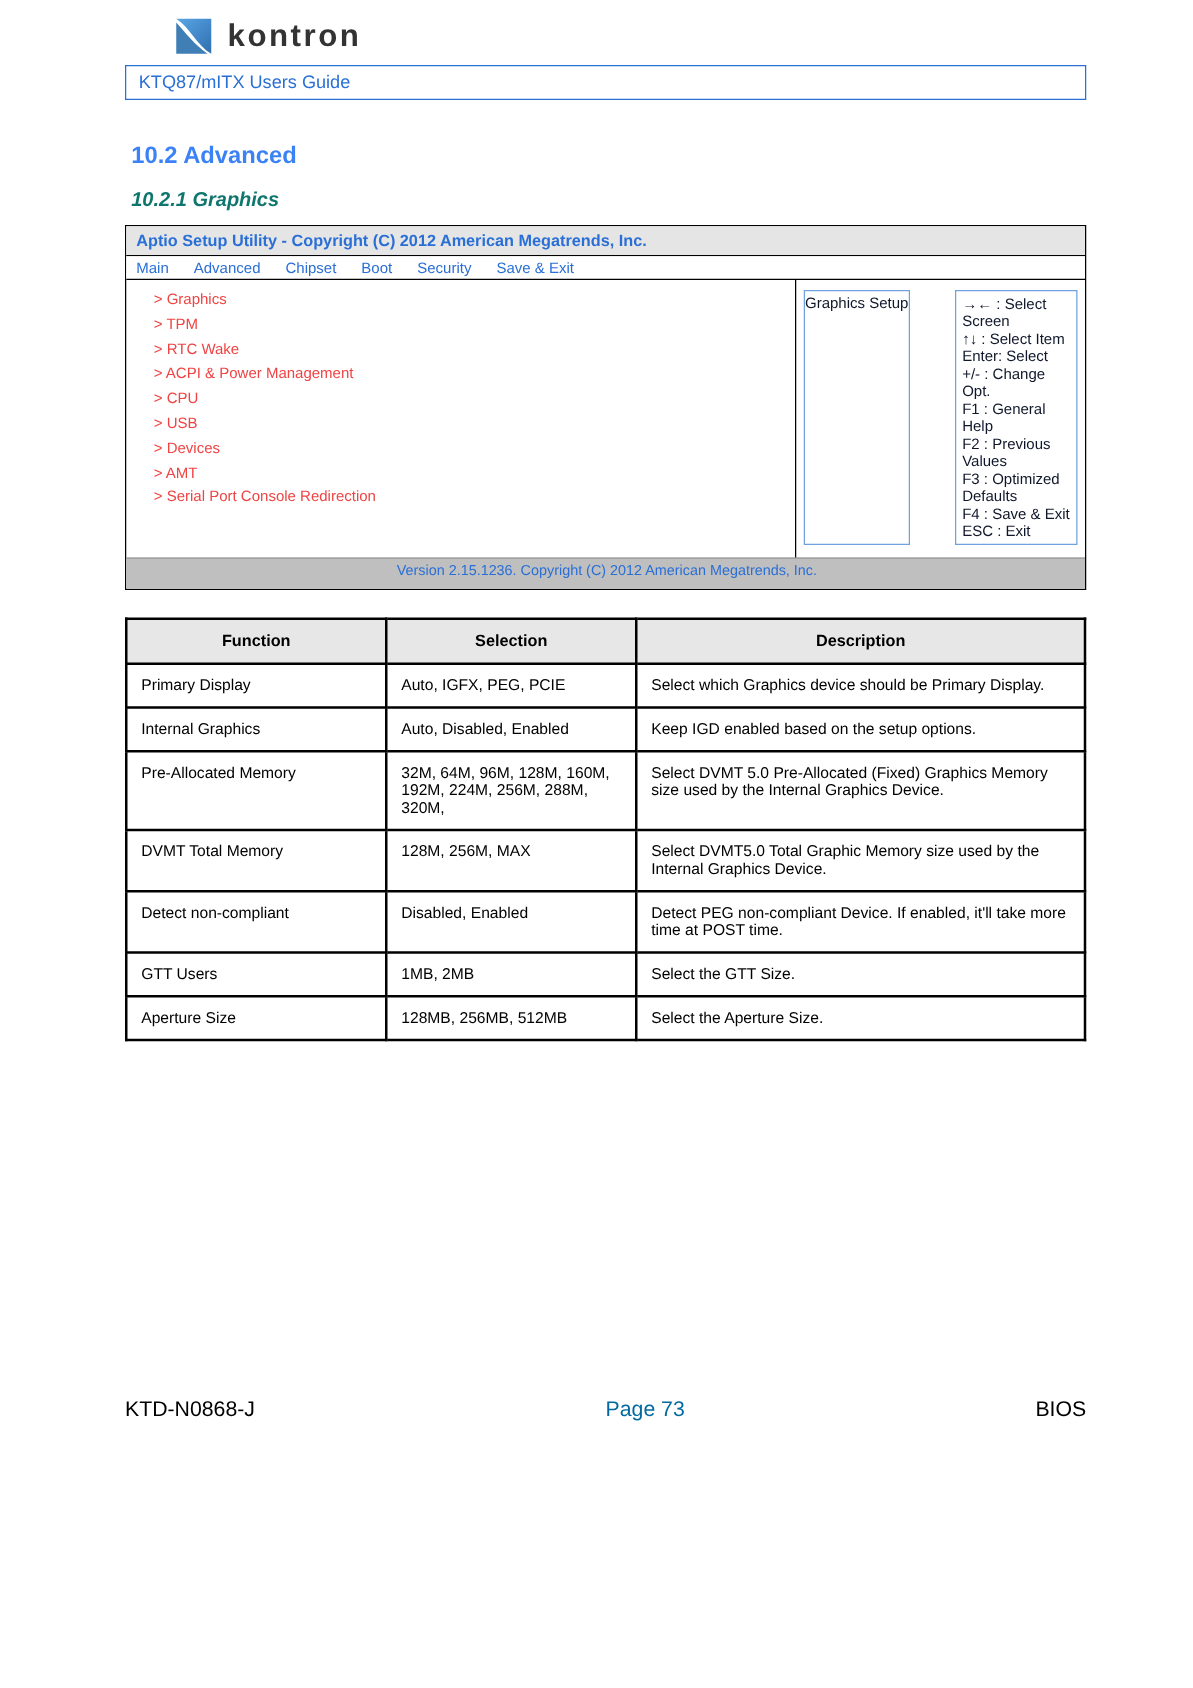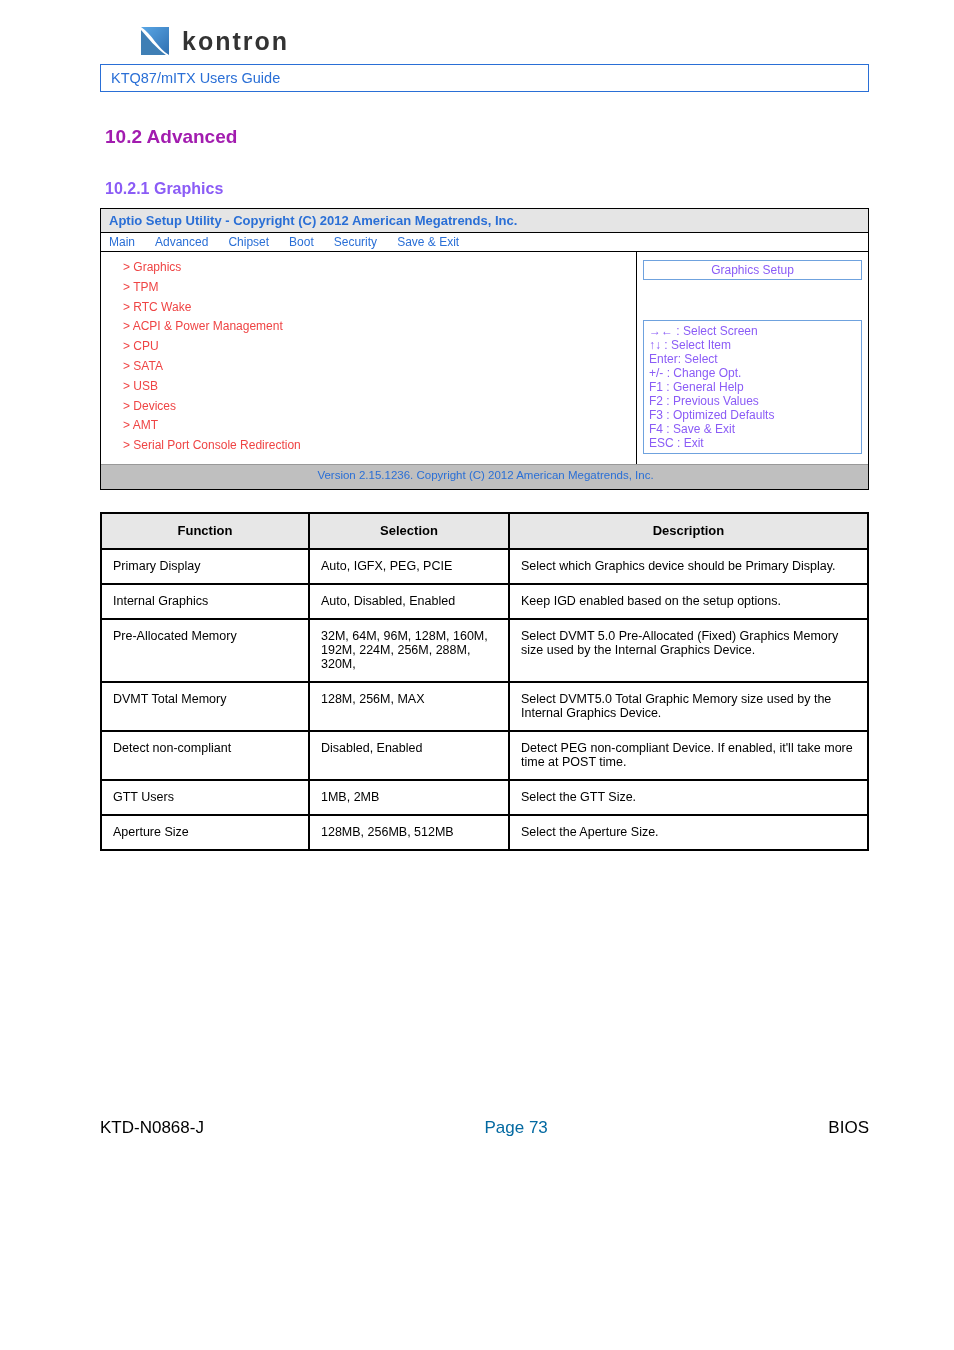--- a/index.html
+++ b/index.html
@@ -1,40 +1,40 @@
 <!DOCTYPE html>
 <html><head>
 <meta charset="utf-8">
 <style>
   * { box-sizing: border-box; margin: 0; padding: 0; }
   html, body { width: 954px; height: 1350px; background: #fff; font-family: "Trebuchet MS", Tahoma, Verdana, sans-serif; color: #000; }
-  .page { position: relative; width: 954px; height: 1172px; padding: 24px 85px 40px 100px; }
+  .page { position: relative; width: 954px; height: 1172px; padding: 12px 85px 40px 100px; }
 
   
   .logo { display: flex; align-items: center; gap: 10px; margin-left: 38px; margin-top: 0; }
   .logo .mark { width: 34px; height: 34px; }
   .logo .word { font-family: "Impact","Arial Black",sans-serif; font-weight: 900; font-size: 25px; letter-spacing: 2px; color: #333; }
 
   
   .titlebar { margin-top: 6px; border: 1px solid #2a6fd6; background: #fff; padding: 4px 10px; }
   .titlebar-text { color: #2a6fd6; font-size: 14.5px; font-weight: 400; }
 
   
-  h2.sec { color: #a21caf; font-size: 19px; font-weight: 700; margin-top: 34px; margin-left: 5px; }
-  h3.sub { color: #8b5cf6; font-size: 16px; font-weight: 700; margin-top: 32px; margin-left: 5px; }
+  h2.sec { color: #3b82f6; font-size: 19px; font-weight: 700; margin-top: 34px; margin-left: 5px; }
+  h3.sub { color: #0f766e; font-size: 16px; font-weight: 700; margin-top: 16px; margin-left: 5px; font-style: italic; }
 
   
   .shot-wrap { margin-top: 10px; border: 1px solid #000; }
   .shot-title { background: #e5e5e5; color: #2a6fd6; padding: 4px 8px; font-size: 13px; font-weight: 700; border-bottom: 1px solid #000; }
   .shot-menubar { background: #fff; color: #2a6fd6; font-size: 12px; display: flex; padding: 2px 8px; border-bottom: 1px solid #000; }
   .shot-menubar > span { margin-right: 20px; white-space: pre; }
 
   .shot-body { display: flex; }
   .shot-left { flex: 1; color: #ef4444; font-size: 12px; padding: 6px 8px 6px 22px; line-height: 1.65; }
-  .shot-right { width: 232px; border-left: 1px solid #000; display: flex; flex-direction: column; padding: 8px 6px 6px 6px; color: #8b5cf6; font-size: 12px; }
+  .shot-right { width: 232px; border-left: 1px solid #000; display: flex; flex-direction: row; padding: 8px 6px 6px 6px; color: #0f172a; font-size: 12px; }
   .help-box { border: 1px solid #6fa2de; padding: 3px 5px; margin-bottom: 4px; }
   .help-heading { text-align: center; padding: 2px 0; margin-bottom: 4px; font-size: 12px; }
   .shot-item { white-space: nowrap; overflow: hidden; }
 
   .shot-footer { background: #bfbfbf; color: #2a6fd6; font-size: 11.5px; padding: 3px 8px 5px 10px; border-top: 1px solid #999; line-height: 1.35; }
   .shot-footer .row { display: flex; flex-wrap: nowrap; }
   .shot-footer .cell { white-space: pre; }
 
   
   table.opts { width: 100%; margin-top: 22px; border-collapse: collapse; font-family: Verdana, Tahoma, sans-serif; }
@@ -85,21 +85,20 @@
       <span>Security</span>
       <span>Save &amp; Exit</span>
     </div>
     <div class="shot-body">
       <div class="shot-left">
         <div class="shot-item"><span class="sel">&gt; Graphics</span></div>
         <div class="shot-item">&gt; TPM</div>
         <div class="shot-item">&gt; RTC Wake</div>
         <div class="shot-item">&gt; ACPI &amp; Power Management</div>
         <div class="shot-item">&gt; CPU</div>
-        <div class="shot-item">&gt; SATA</div>
         <div class="shot-item">&gt; USB</div>
         <div class="shot-item">&gt; Devices</div>
         <div class="shot-item">&gt; AMT</div>
         <div class="shot-item">&gt; Serial Port Console Redirection</div>
       </div>
       <div class="shot-right">
         <div class="help-box help-heading">Graphics Setup</div>
         <div style="flex:0 0 36px"></div>
         <div class="help-box" style="flex:1">
           <div>→←   : Select Screen</div>

